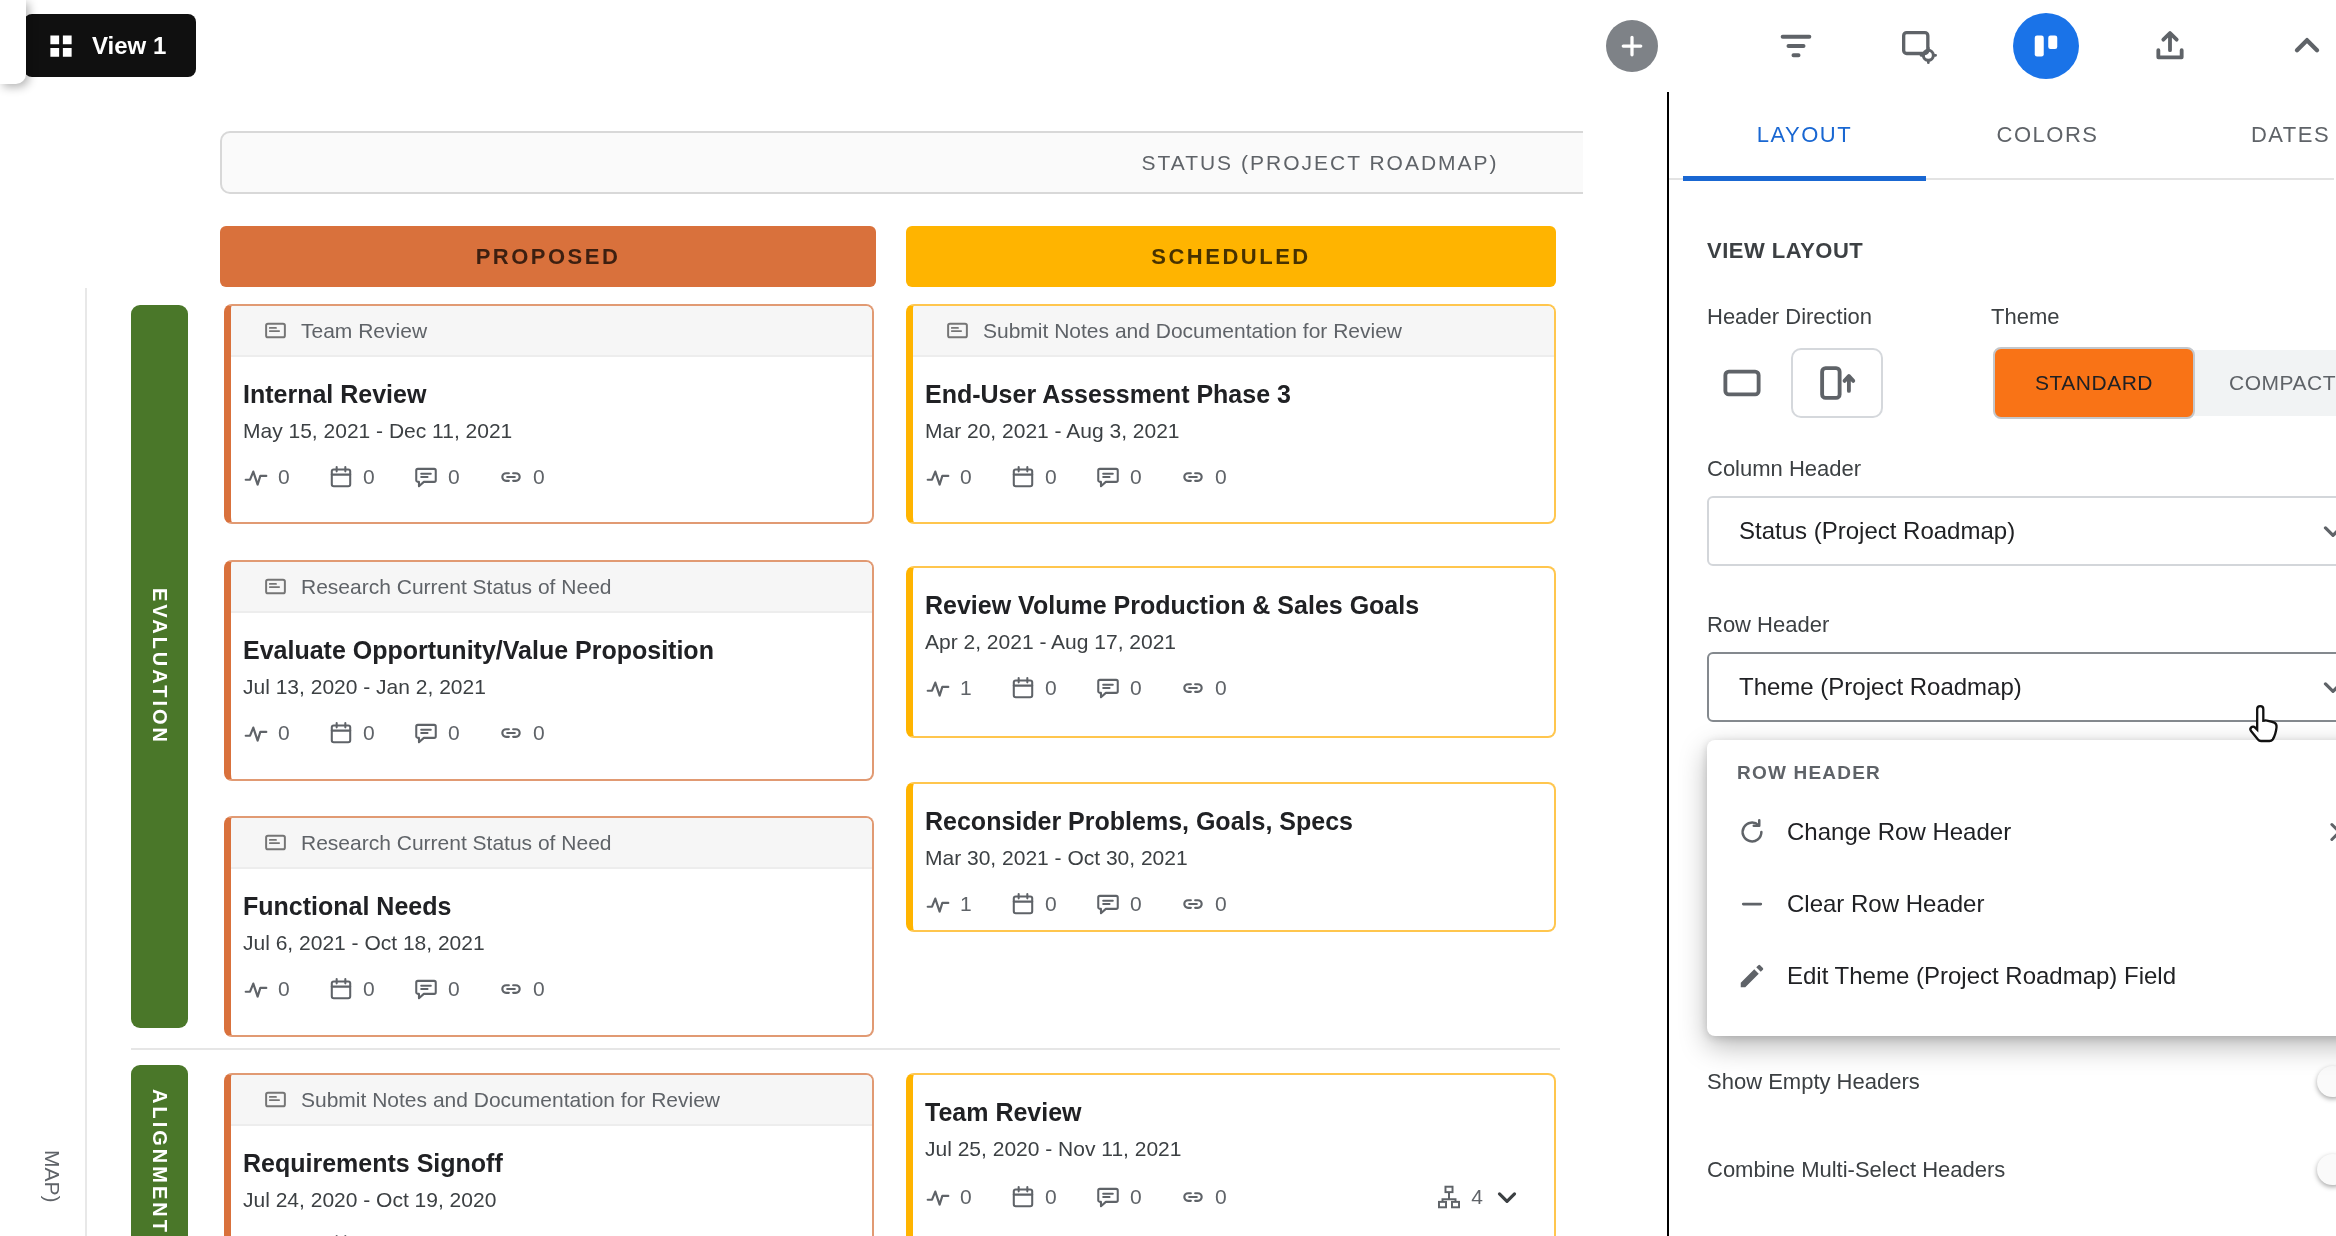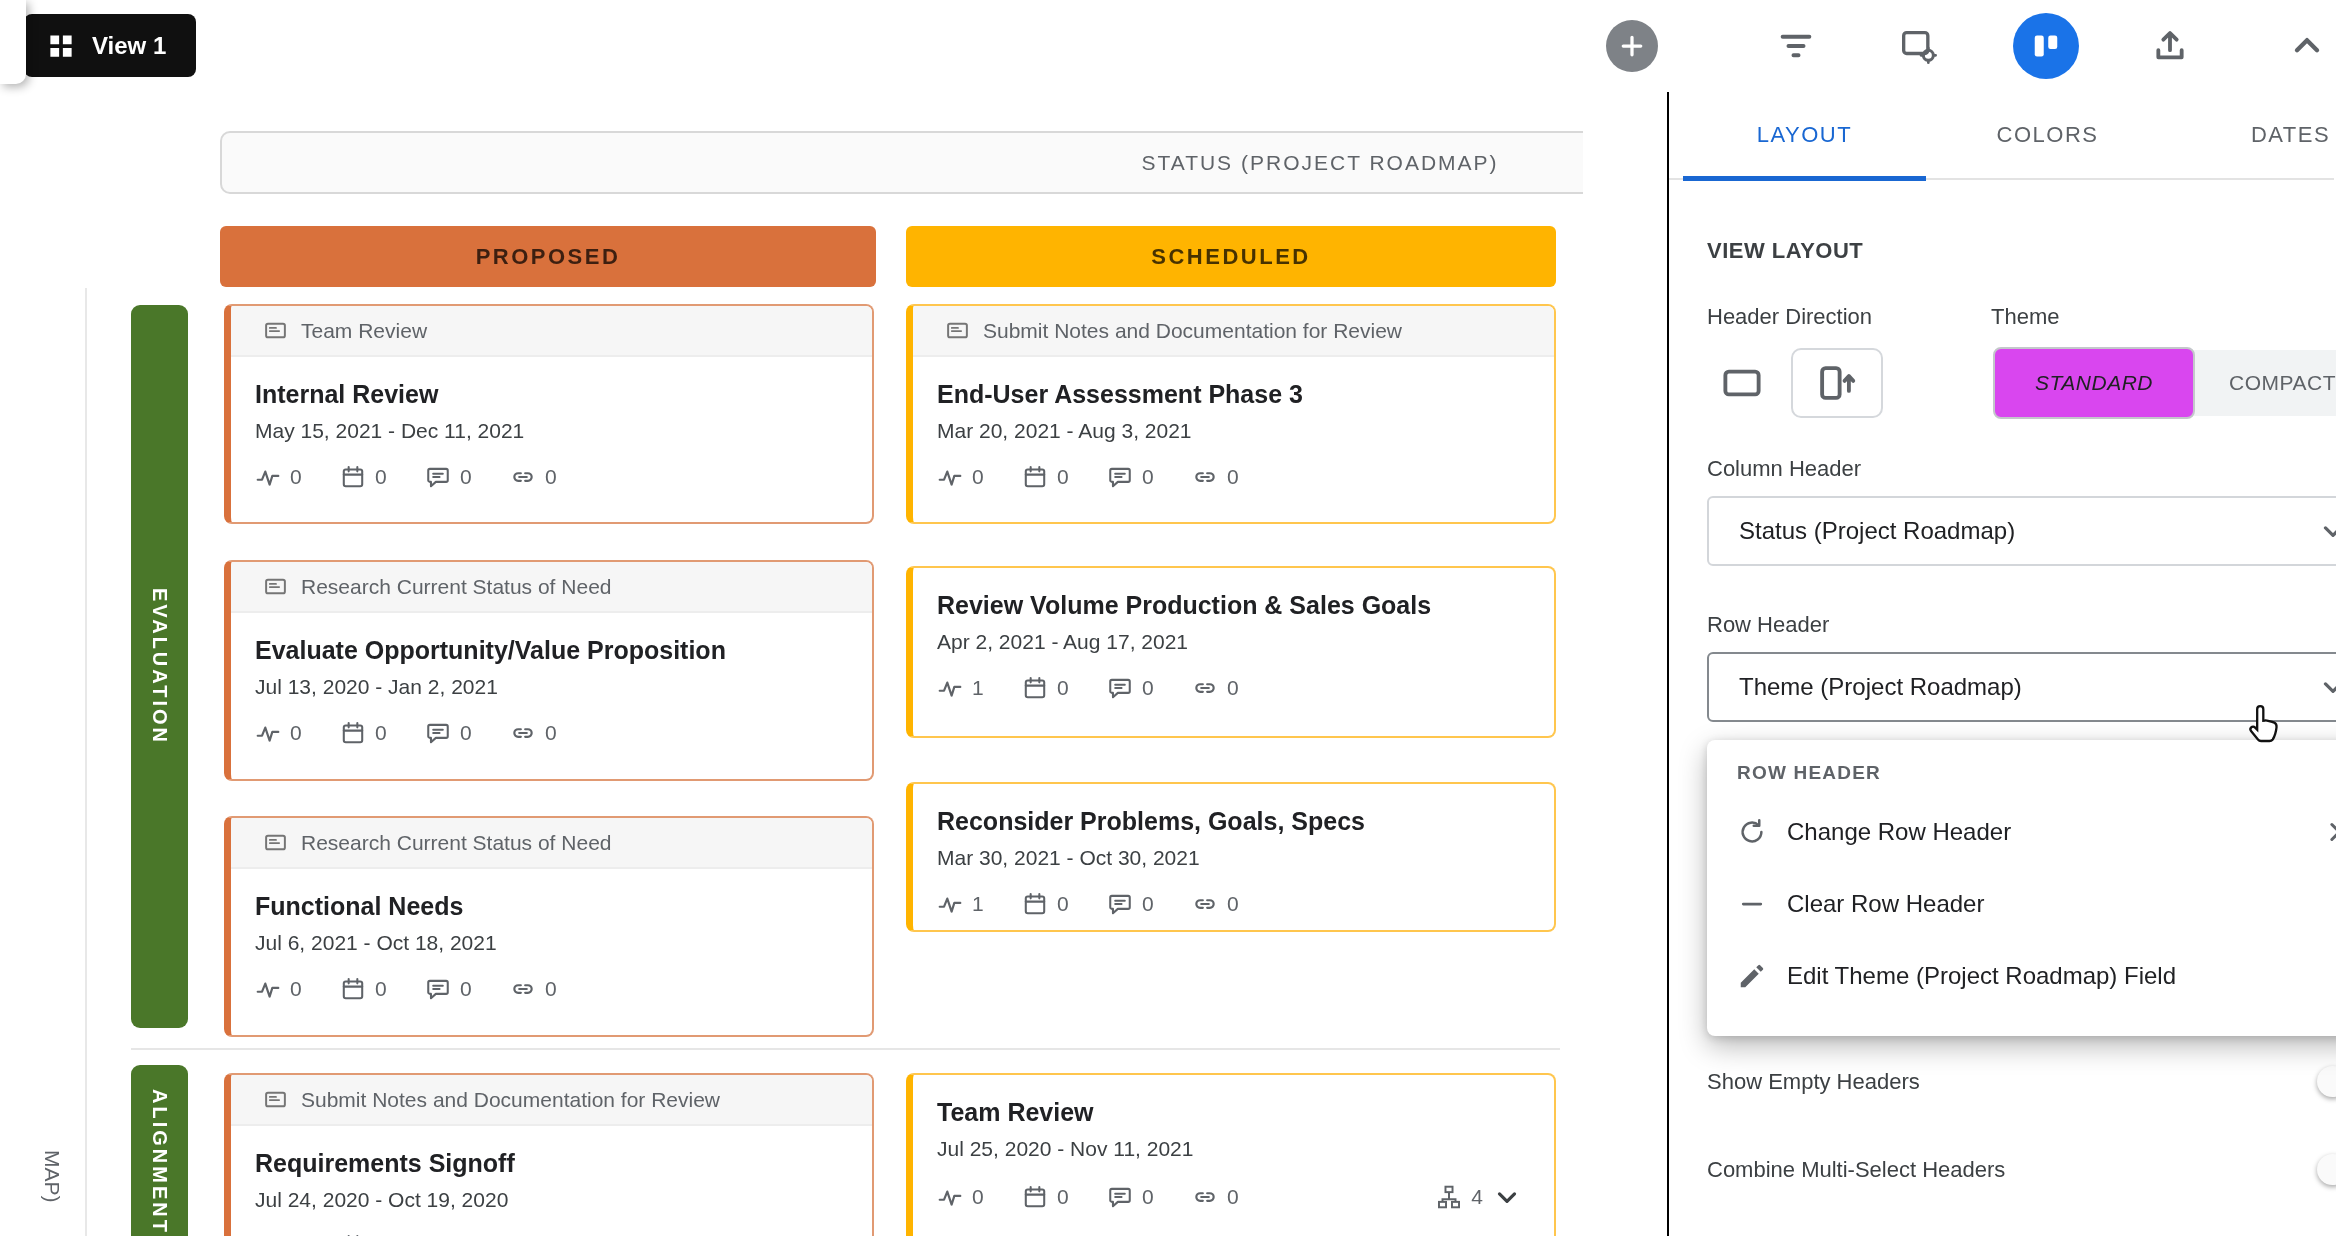--- a/index.html
+++ b/index.html
@@ -44,21 +44,21 @@
   .axis-frag span{writing-mode:vertical-rl;}
 
   
   .card{position:absolute;background:#fff;border-radius:8px;overflow:hidden;box-sizing:border-box;cursor:pointer;}
   .card.proposed{border:2px solid #E19A73;border-left:7px solid #D9713C;}
   .card.scheduled{border:2px solid #FFC64E;border-left:7px solid #FFB400;}
   .card-header{height:51px;background:#F6F6F6;border-bottom:2px solid #EDEDED;display:flex;
                align-items:center;gap:13px;padding:0 20px 0 32px;color:#5F6368;font-size:21px;
                box-sizing:border-box;white-space:nowrap;}
   .card-header svg{width:25px;height:25px;flex:none;color:#757575;}
-  .card-body{padding:22px 24px 0 24px;}
+  .card-body{padding:22px 24px 0 12px;}
   .card-title{font-size:25px;font-weight:700;color:#202124;line-height:30px;white-space:nowrap;}
   .card-dates{font-size:21px;color:#3C4043;margin-top:9px;line-height:26px;}
   .card-icons{display:flex;align-items:center;margin-top:20px;color:#5F6368;}
   .ig{display:flex;align-items:center;gap:9px;width:85px;}
   .ig svg{width:26px;height:26px;}
   .cnt{font-size:21px;}
   .kids{margin-left:auto;display:flex;align-items:center;gap:9px;width:auto;padding-right:8px;}
   .kids .chev svg{width:30px;height:30px;color:#3C4043;}
 
   
@@ -71,23 +71,23 @@
   .tab-underline{position:absolute;left:14px;top:84px;width:243px;height:5px;background:#1967D2;}
   .sec-title{position:absolute;left:38px;top:146px;font-size:22px;font-weight:700;color:#3C4043;letter-spacing:0.5px;}
   .flabel{position:absolute;font-size:22px;color:#3C4043;}
   .dirbtn{position:absolute;display:flex;align-items:center;justify-content:center;background:#fff;
           border:none;color:#5F6368;cursor:pointer;}
   #dirH{left:34px;top:258px;width:78px;height:66px;}
   #dirH svg{width:48px;height:42px;}
   #dirV{left:122px;top:256px;width:92px;height:70px;border:2px solid #D5D8DC;border-radius:10px;box-sizing:border-box;}
   #dirV svg{width:46px;height:42px;}
   .seg{position:absolute;left:327px;top:258px;width:374px;height:66px;background:#F1F3F4;border-radius:8px;}
-  .seg-std{position:absolute;left:-3px;top:-3px;width:202px;height:72px;background:#d946ef;
+  .seg-std{position:absolute;left:-3px;top:-3px;width:202px;height:72px;background:#f97316;
            border:2px solid #C4C7CB;border-radius:8px;box-sizing:border-box;display:flex;align-items:center;
-           justify-content:center;font-size:21px;font-weight:500;letter-spacing:0.5px;color:#202124;cursor:pointer;font-style:italic;}
+           justify-content:center;font-size:21px;font-weight:500;letter-spacing:0.5px;color:#202124;cursor:pointer;}
   .seg-cmp{position:absolute;left:199px;top:0;width:175px;height:66px;display:flex;align-items:center;
            justify-content:center;font-size:21px;letter-spacing:0.5px;color:#5F6368;cursor:pointer;}
   .dd{position:absolute;left:38px;width:669px;height:70px;background:#fff;border:2px solid #D3D6DA;
       border-radius:6px;box-sizing:border-box;display:flex;align-items:center;padding:0 26px 0 30px;
       font-size:24px;color:#202124;cursor:pointer;}
   .dd .chev{margin-left:auto;color:#5F6368;}
   .dd .chev svg{width:30px;height:30px;}
   #dd1{top:404px;}
   #dd2{top:560px;border-color:#84898E;}
   .menu{position:absolute;left:38px;top:648px;width:671px;height:296px;background:#fff;border-radius:8px;

